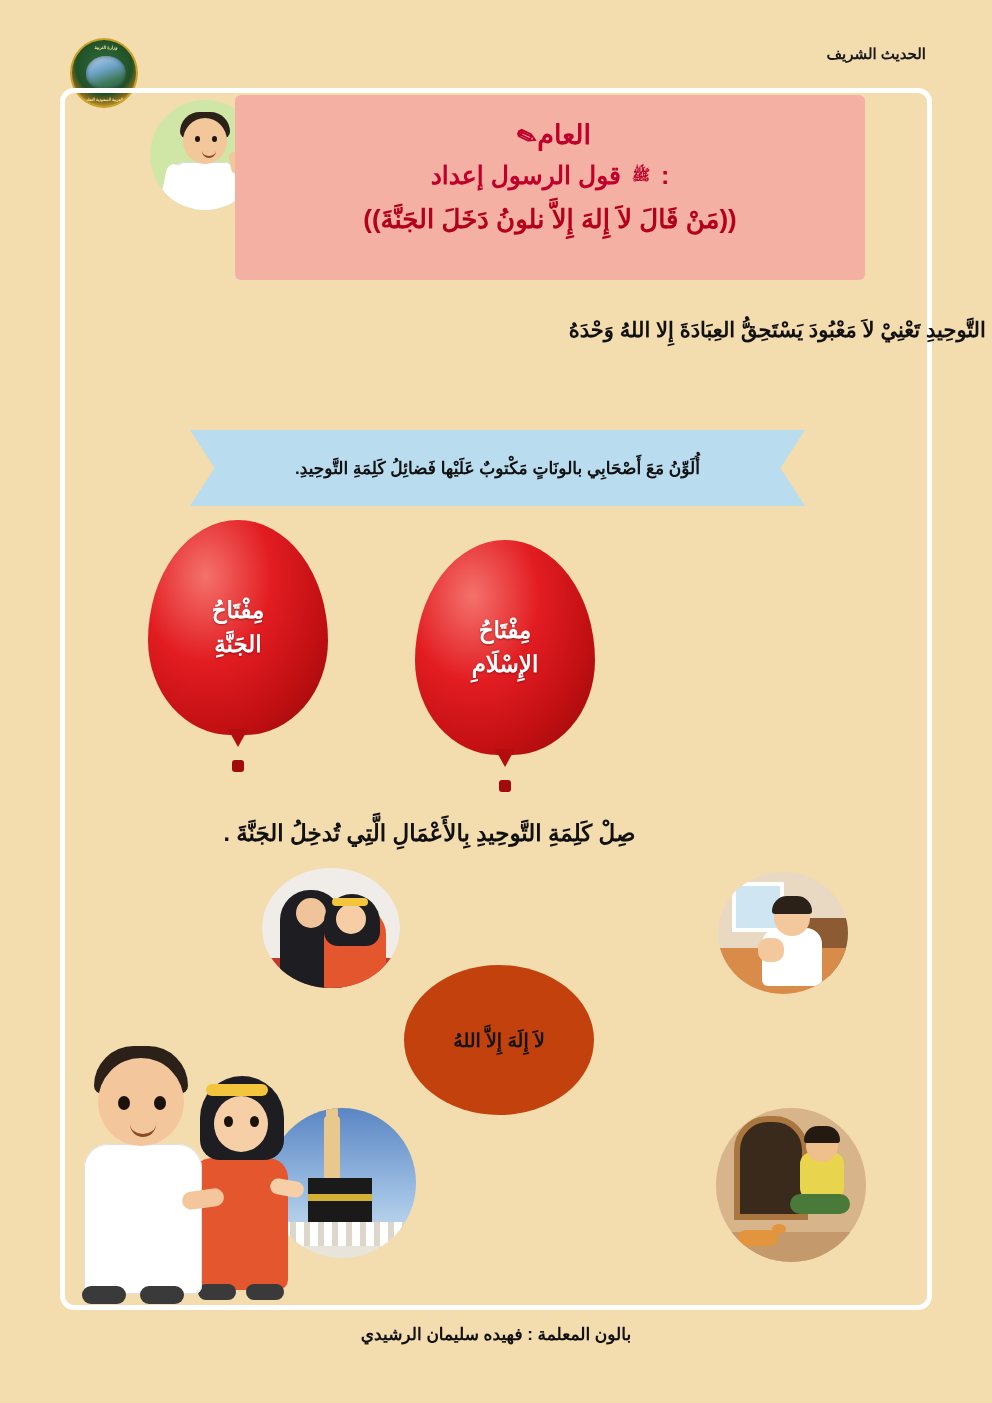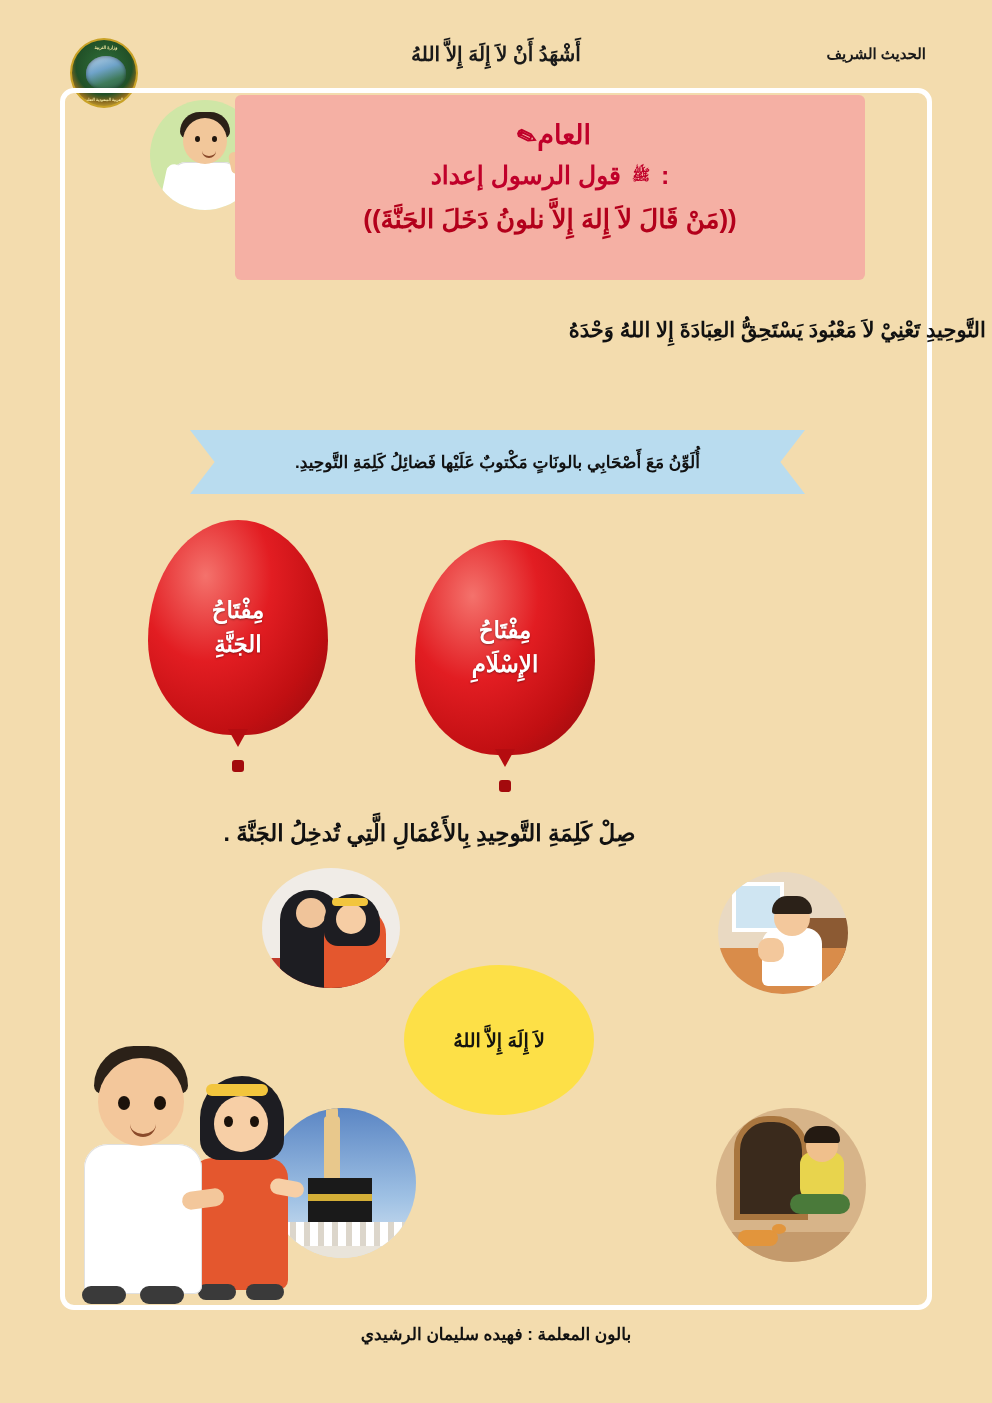--- a/index.html
+++ b/index.html
@@ -190,21 +190,21 @@
     color: #111111;
     padding-left: 40px;
   }
 
   
   .ribbon-wrap {
     position: absolute;
     left: 190px;
     top: 430px;
     width: 615px;
-    height: 64px;
+    height: 76px;
   }
   .ribbon {
     position: absolute;
     inset: 0;
     background: #b9dcef;
     clip-path: polygon(0% 0%, 100% 0%, 96% 50%, 100% 100%, 0% 100%, 4% 50%);
     display: flex;
     align-items: center;
     justify-content: center;
   }
@@ -288,21 +288,21 @@
   }
 
   
   .center-oval {
     position: absolute;
     left: 404px;
     top: 965px;
     width: 190px;
     height: 150px;
     border-radius: 50%;
-    background: #fde047;
+    background: #c2410c;
     display: flex;
     align-items: center;
     justify-content: center;
     direction: rtl;
     font-size: 19px;
     font-weight: bold;
     color: #14140f;
   }
 
   
@@ -514,21 +514,20 @@
     font-weight: bold;
     color: #111111;
   }
 </style>
 </head>
 <body>
 
 <div class="page">
 
   <div class="header-right">الحديث الشريف</div>
-  <div class="header-center">أَشْهَدُ أَنْ لاَ إِلَهَ إِلاَّ اللهُ</div>
 
   <div class="logo">
     <div class="ring">
       <div class="top-txt">وزارة التربية</div>
       <div class="globe"></div>
       <div class="bot-txt">المملكة العربية السعودية
 التعليم العام</div>
     </div>
   </div>
 

